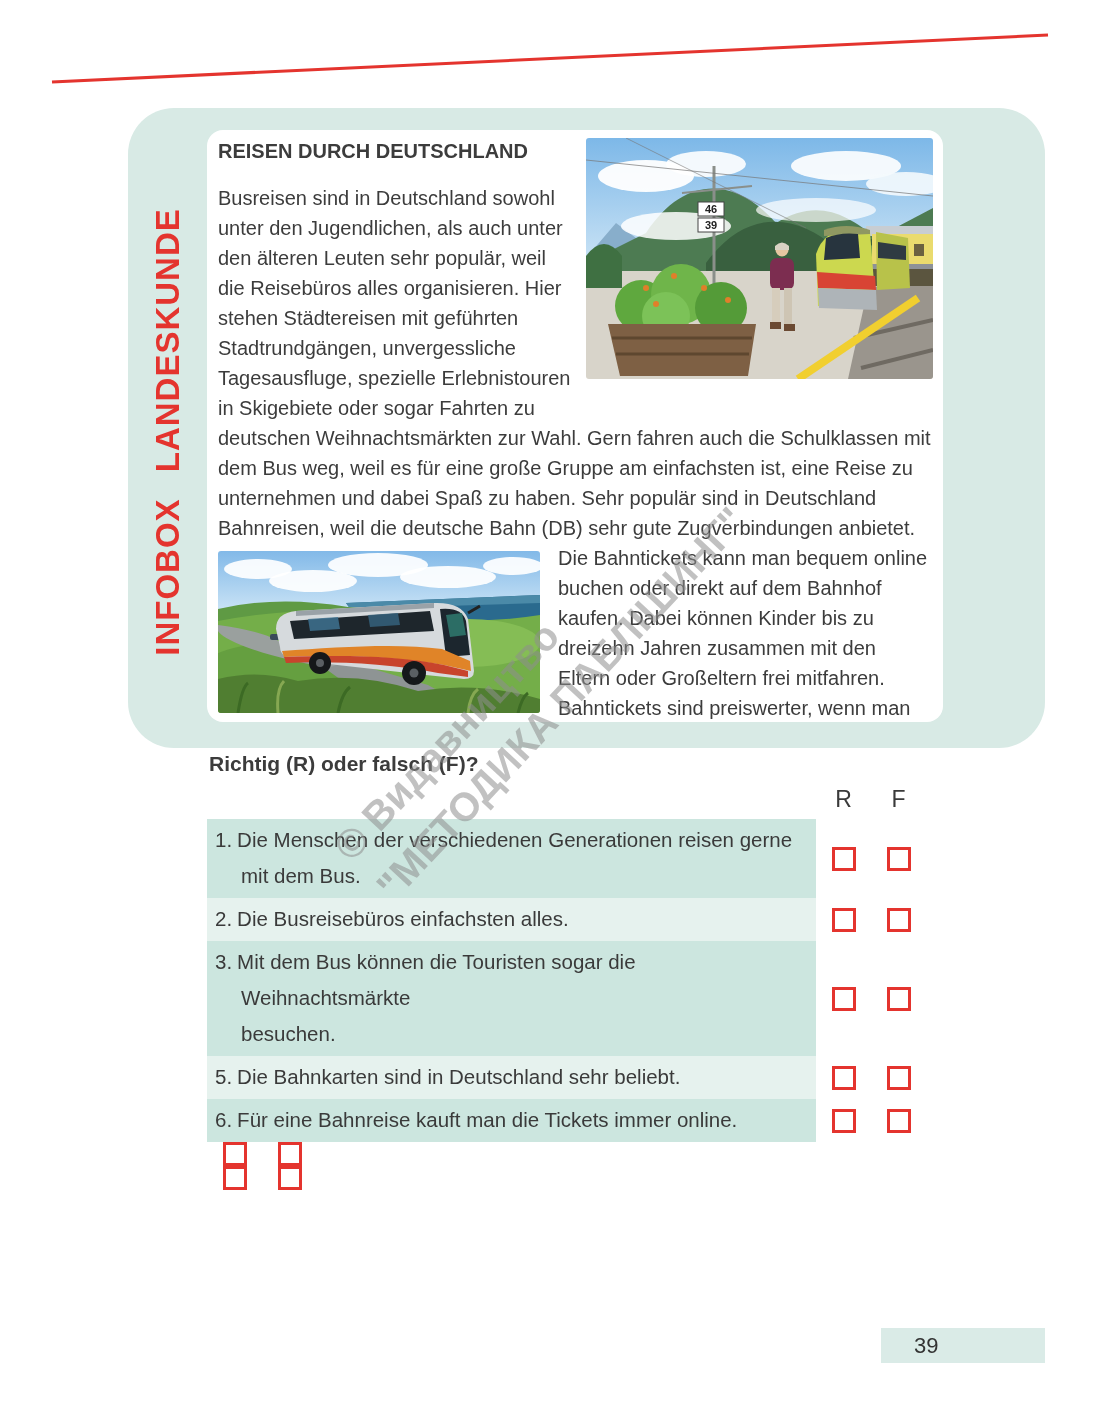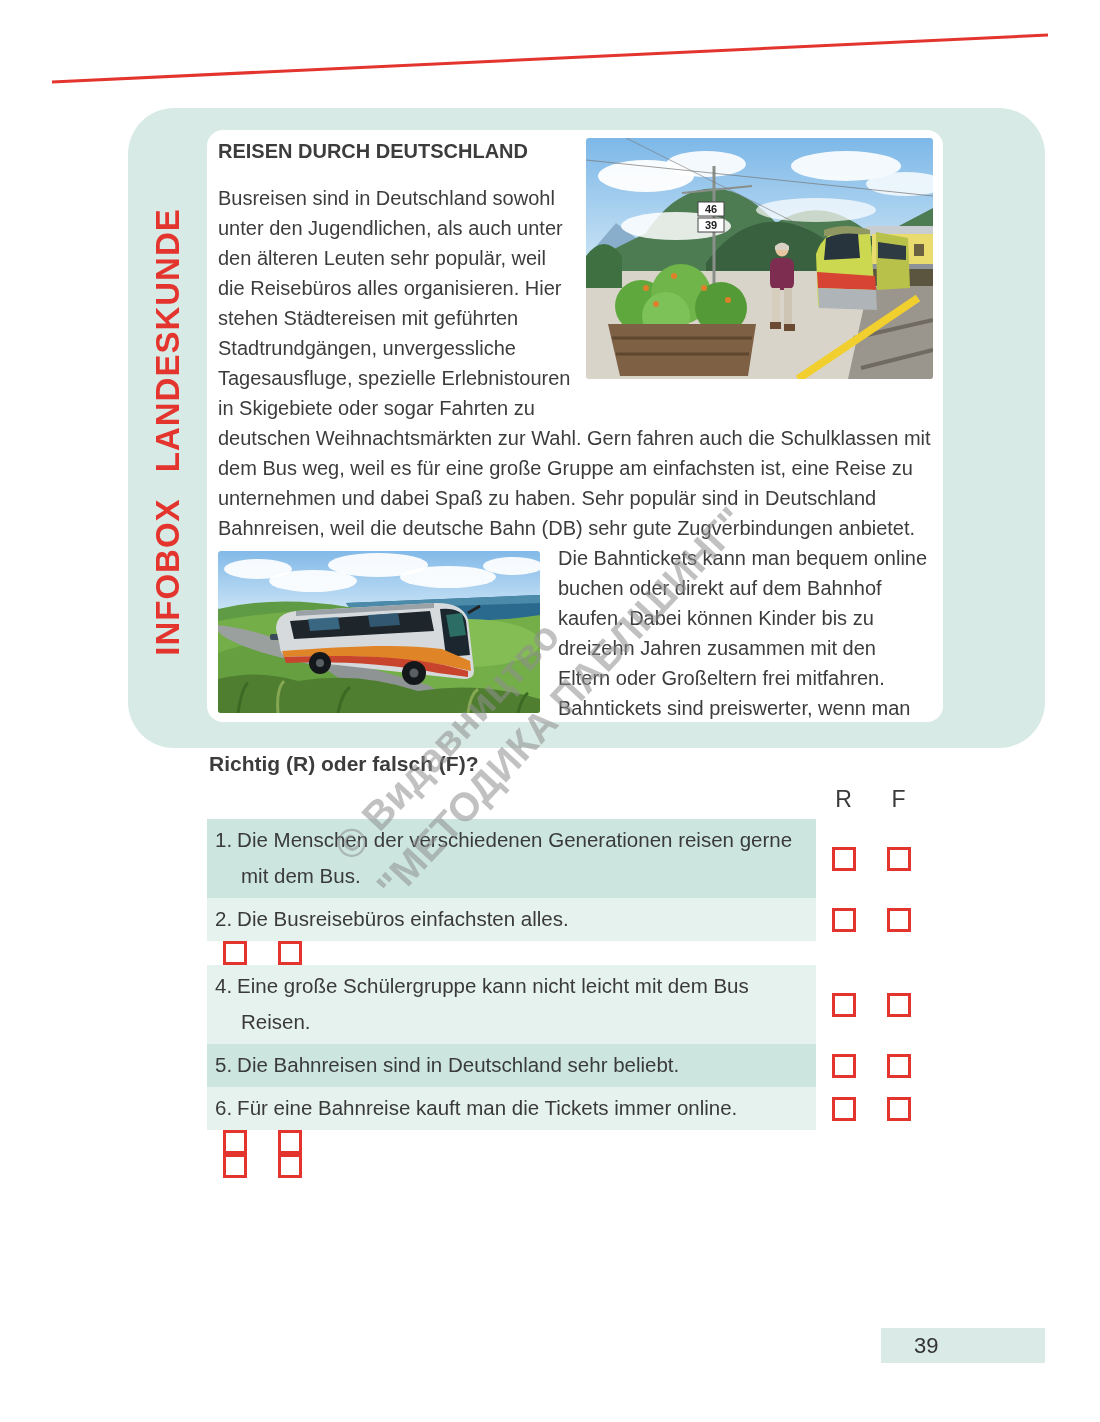--- a/index.html
+++ b/index.html
@@ -214,39 +214,31 @@
       <div class="row">
         <div class="stmt"><span class="num">2.</span><span>Die Busreisebüros einfachsten alles.</span></div>
         <div class="cb-cell">
             <span class="cb"></span>
           </div>
         <div class="cb-cell">
             <span class="cb"></span>
           </div>
       </div>
       <div class="row">
-        <div class="cb-cell">
-            <span class="cb"></span>
-          </div>
-        <div class="cb-cell">
-            <span class="cb"></span>
-          </div>
-      </div>
-      <div class="row">
-        <div class="stmt"><span class="num">4.</span><span>Eine große Schülergruppe kann nicht leicht mit dem Bus
-Reisen.</span></div>
-        <div class="cb-cell">
-            <span class="cb"></span>
-          </div>
-        <div class="cb-cell">
-            <span class="cb"></span>
-          </div>
-      </div>
-      <div class="row">
-        <div class="stmt"><span class="num">5.</span><span>Die Bahnreisen sind in Deutschland sehr beliebt.</span></div>
+        <div class="stmt"><span class="num">3.</span><span>Mit dem Bus können die Touristen sogar die Weihnachtsmärkte
+besuchen.</span></div>
+        <div class="cb-cell">
+            <span class="cb"></span>
+          </div>
+        <div class="cb-cell">
+            <span class="cb"></span>
+          </div>
+      </div>
+      <div class="row">
+        <div class="stmt"><span class="num">5.</span><span>Die Bahnkarten sind in Deutschland sehr beliebt.</span></div>
         <div class="cb-cell">
             <span class="cb"></span>
           </div>
         <div class="cb-cell">
             <span class="cb"></span>
           </div>
       </div>
       <div class="row">
         <div class="stmt"><span class="num">6.</span><span>Für eine Bahnreise kauft man die Tickets immer online.</span></div>
         <div class="cb-cell">

